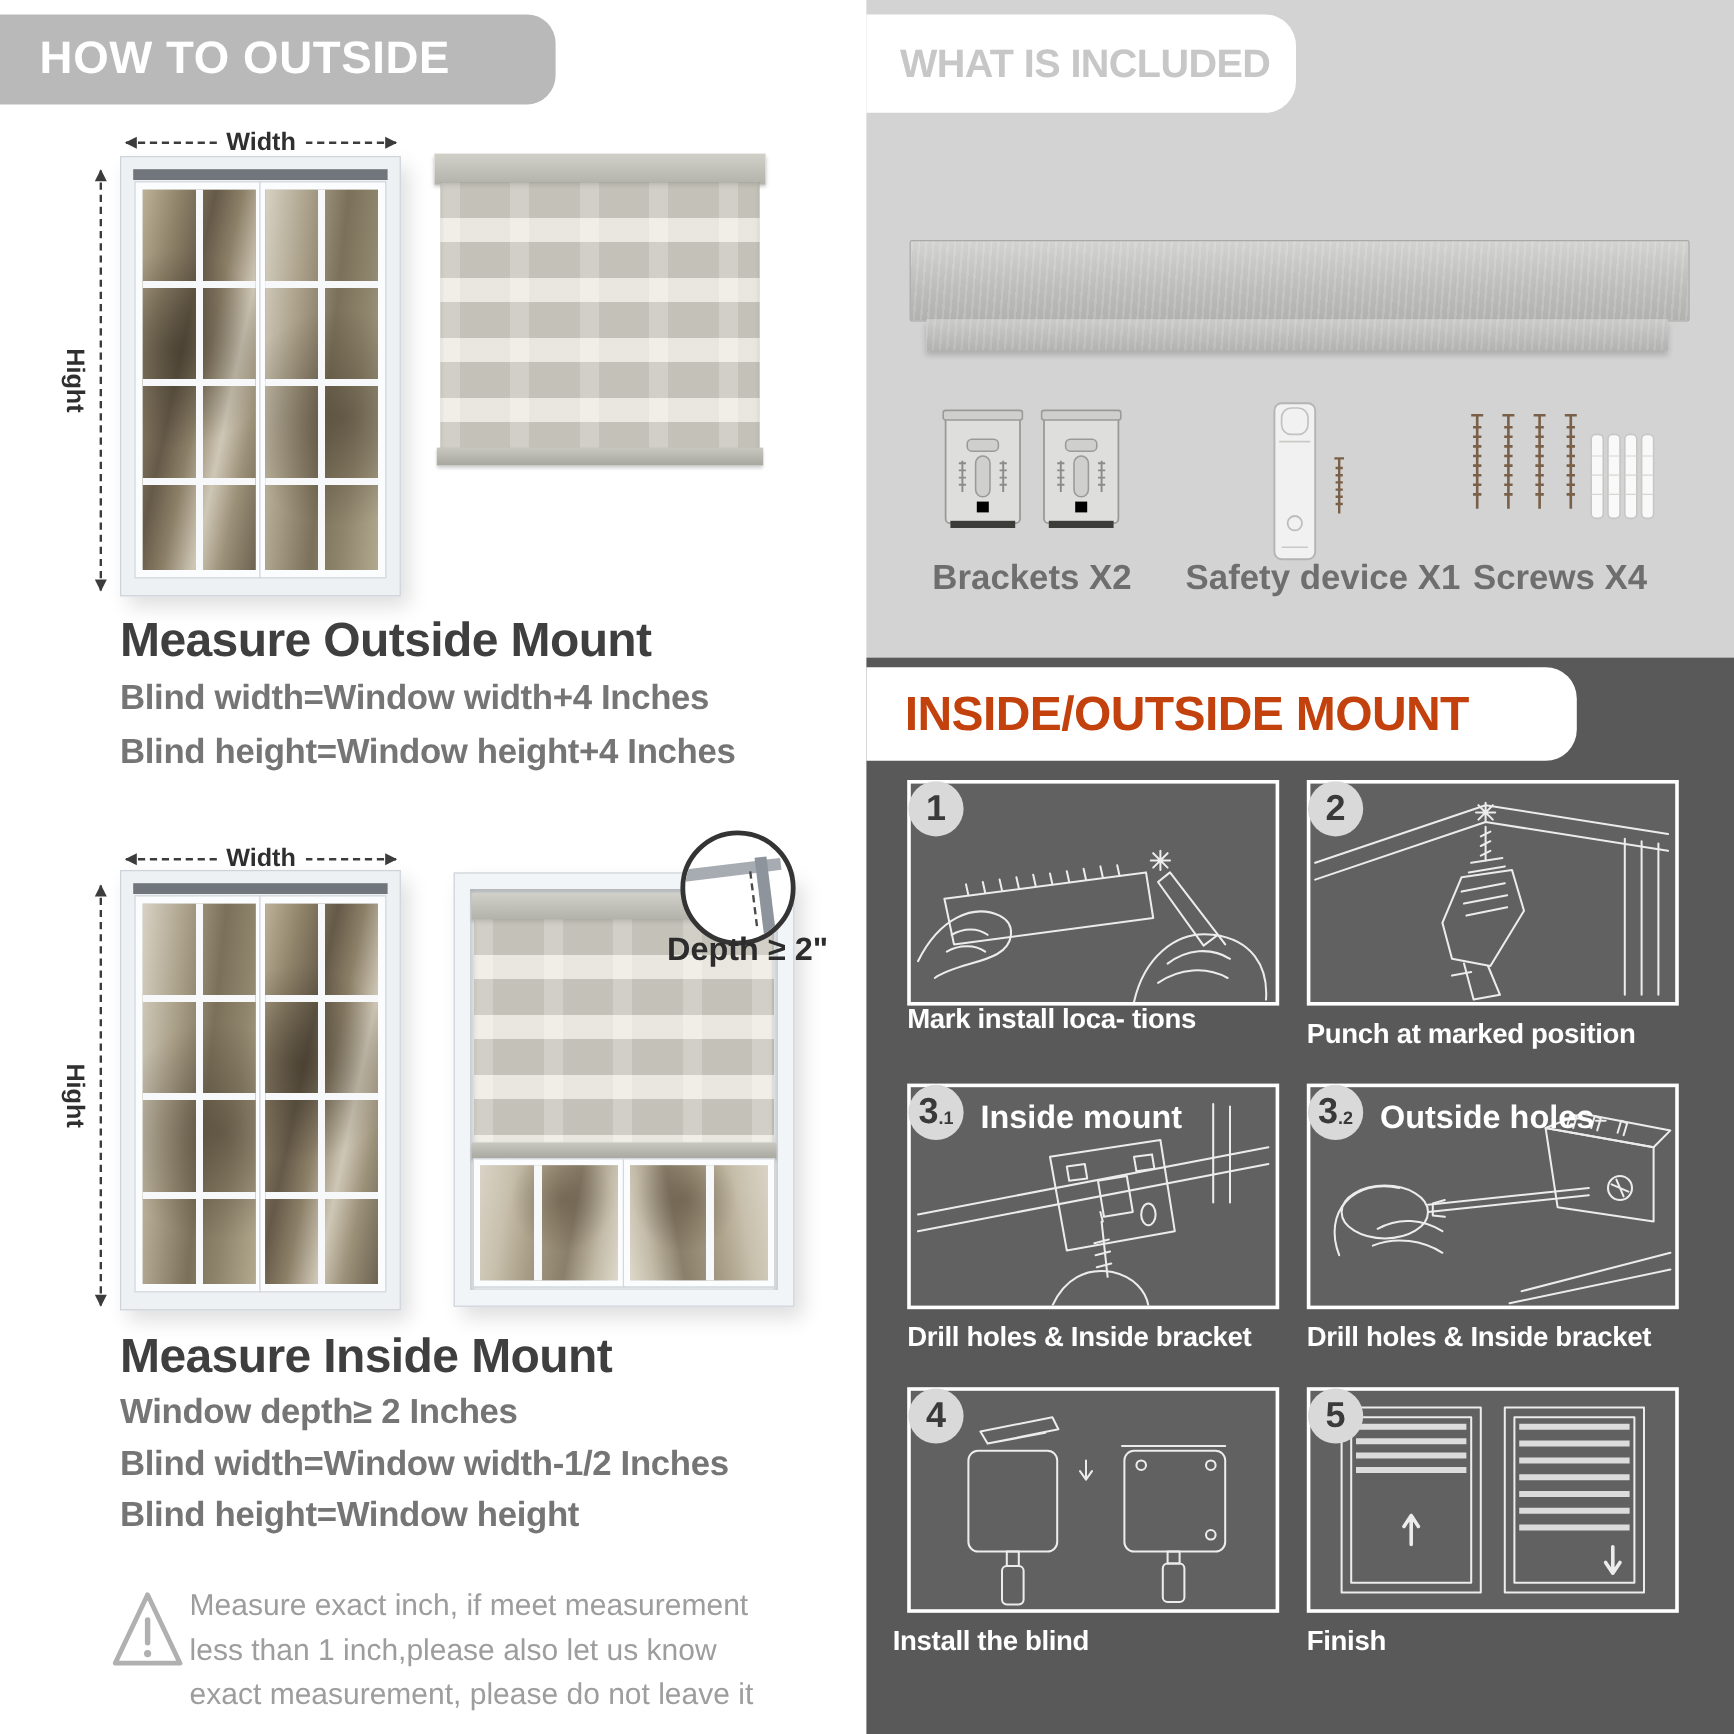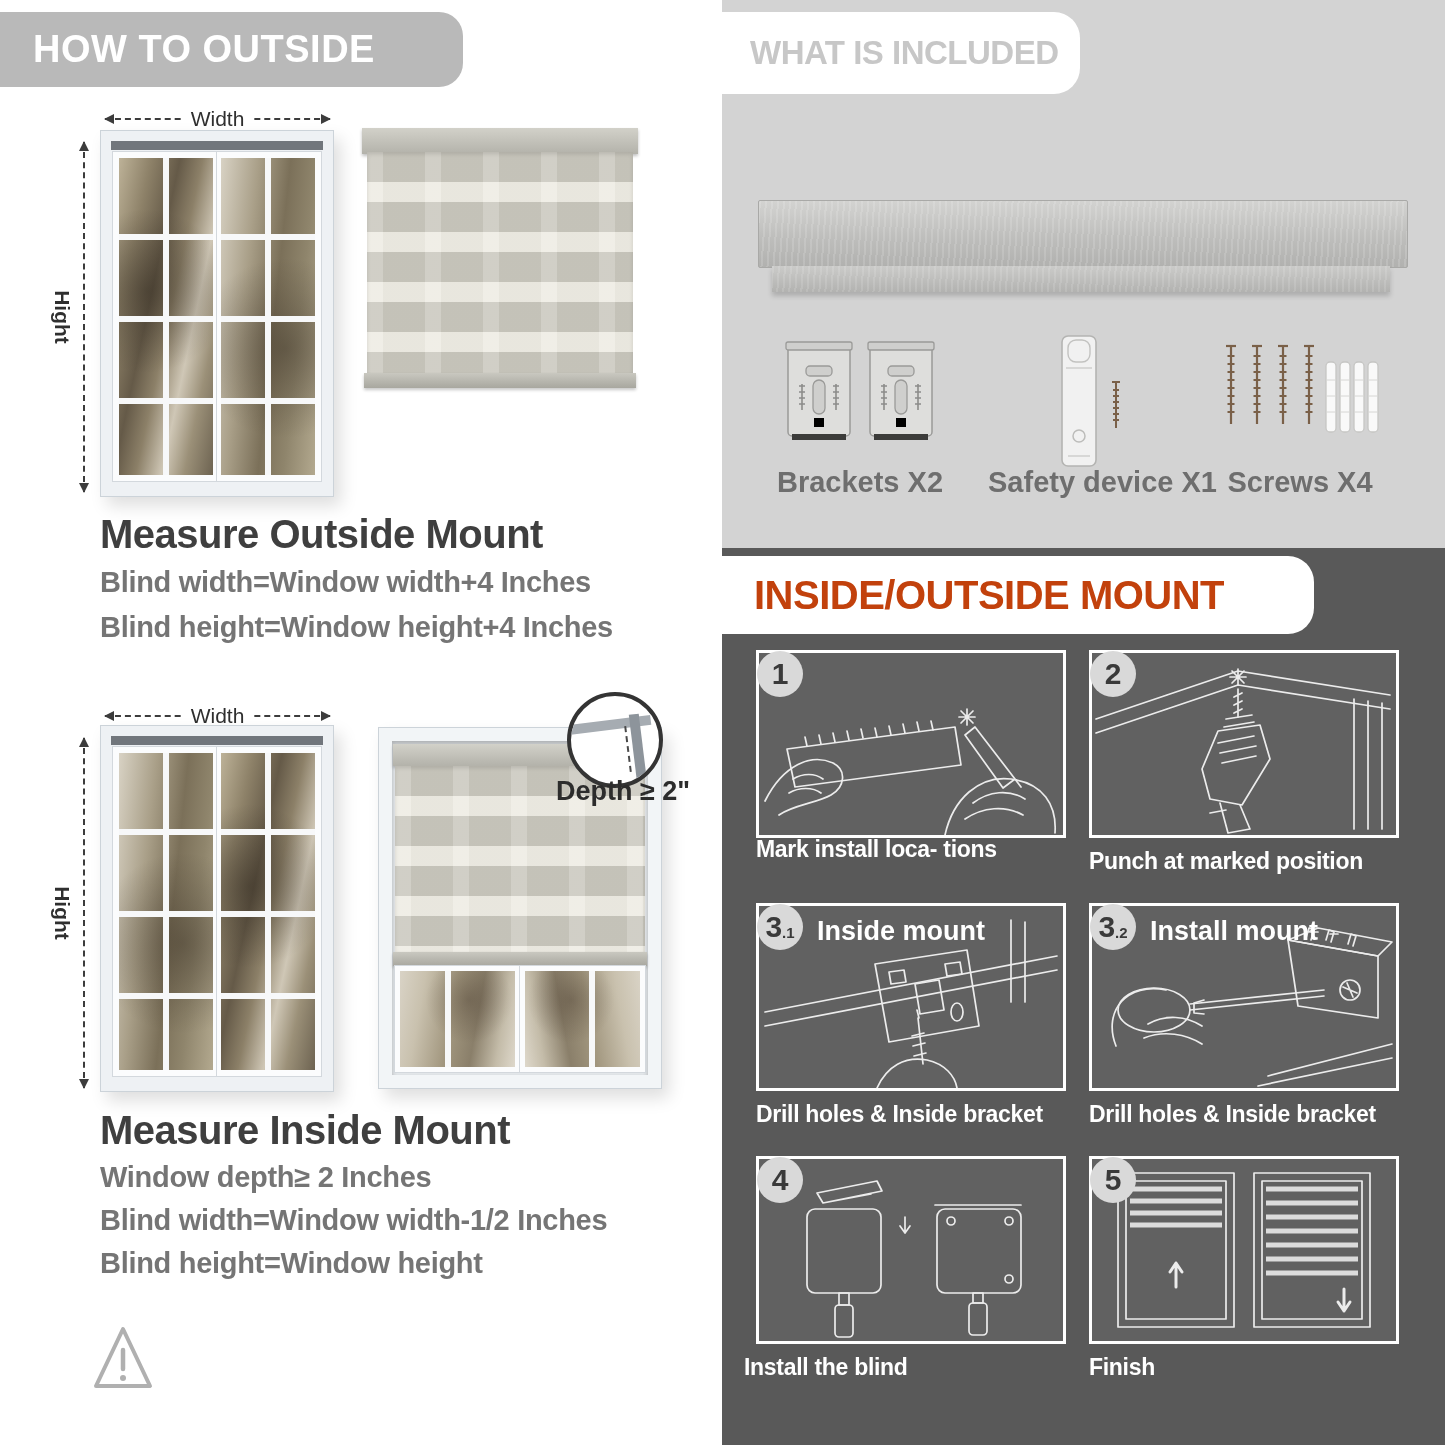--- a/index.html
+++ b/index.html
@@ -15,21 +15,21 @@
   .sec-line{font-size:29px;font-weight:bold;color:#757575;letter-spacing:-.3px;white-space:nowrap;}
 
   
   .harrow{height:16px;}
   .harrow .hline{position:absolute;left:0;right:0;top:7px;border-top:2px dashed #3c3c3c;}
   .harrow .ah-l{position:absolute;left:-1px;top:3px;width:0;height:0;
     border-right:10px solid #3c3c3c;border-top:5px solid transparent;border-bottom:5px solid transparent;}
   .harrow .ah-r{position:absolute;right:-1px;top:3px;width:0;height:0;
     border-left:10px solid #3c3c3c;border-top:5px solid transparent;border-bottom:5px solid transparent;}
   .harrow .hlabel{position:absolute;left:50%;top:-4px;transform:translateX(-50%);
-    background:#fff;padding:0 8px;font-size:21px;font-weight:normal;color:#2f2f2f;}
+    background:#fff;padding:0 8px;font-size:21px;font-weight:bold;color:#2f2f2f;}
   .varrow{width:16px;}
   .varrow .vline{position:absolute;top:0;bottom:0;left:7px;border-left:2px dashed #3c3c3c;}
   .varrow .av-t{position:absolute;top:-1px;left:3px;width:0;height:0;
     border-bottom:10px solid #3c3c3c;border-left:5px solid transparent;border-right:5px solid transparent;}
   .varrow .av-b{position:absolute;bottom:-1px;left:3px;width:0;height:0;
     border-top:10px solid #3c3c3c;border-left:5px solid transparent;border-right:5px solid transparent;}
   .varrow .vlabel{position:absolute;left:-26px;top:50%;transform:translateY(-50%);
     writing-mode:vertical-rl;background:#fff;padding:8px 0;font-size:21px;font-weight:bold;color:#2f2f2f;}
 
   
@@ -208,20 +208,21 @@
   <div class="abs sec-line" style="left:100px;top:1204px;">Blind width=Window width-1/2 Inches</div>
   <div class="abs sec-line" style="left:100px;top:1247px;">Blind height=Window height</div>
 
   <div class="abs" style="left:92px;top:1322px;width:62px;height:74px;">
     <svg viewBox="0 0 62 74" width="62" height="74">
       <path d="M31 7 L58 64 L4 64 Z" fill="none" stroke="#b0b0b0" stroke-width="4" stroke-linejoin="round"></path>
       <line x1="31" y1="28" x2="31" y2="47" stroke="#b0b0b0" stroke-width="4.5" stroke-linecap="round"></line>
       <circle cx="31" cy="56" r="3" fill="#b0b0b0"></circle>
     </svg>
   </div>
+  <div class="abs warn-text" style="left:158px;top:1320px;width:478px;">Measure exact inch, if meet measurement less than 1 inch,please also let us know exact measurement, please do not leave it</div>
 
   <div class="abs included-panel">
     <div class="abs included-header">WHAT IS INCLUDED</div>
     <div class="abs headrail-top"></div>
     <div class="abs headrail-bottom"></div>
 
     <div class="abs" style="left:62px;top:336px;width:152px;height:112px;">
       <svg viewBox="0 0 152 112" width="152" height="112">
         <g stroke="#9a9a98" stroke-width="1.5" fill="#dededc">
           <rect x="4" y="10" width="62" height="90" rx="4"></rect>
@@ -383,21 +384,21 @@
           <path class="sk" d="M112,94 l-10,3 l0,10 l10,1"></path>
           <ellipse class="sk" cx="62" cy="104" rx="36" ry="22"></ellipse>
           <path class="sk" d="M24,140 C10,104 36,76 74,84 M56,118 c18,-10 38,-8 54,2 M52,132 c20,-8 42,-4 58,6"></path>
           <path class="sk" d="M176,170 L300,138 M166,180 L300,152"></path>
         </svg>
       </div>
       <div class="step-badge">
         <span>3</span>
           <span class="sub">.2</span>
       </div>
-      <div class="step-title">Install mount</div>
+      <div class="step-title">Outside holes</div>
     </div>
     <div class="step-caption" style="left:367px;top:553px;">Drill holes &amp;  Inside bracket</div>
 
     <div class="step-panel" style="left:34px;top:608px;">
       <div class="step-art">
         <svg viewBox="0 0 304 182">
           <path class="sk" d="M58,34 L118,22 l5,10 L64,44 Z M64,44 L112,35"></path>
           <rect class="sk" x="48" y="50" width="74" height="84" rx="8"></rect>
           <rect class="sk" x="80" y="134" width="10" height="12"></rect>
           <rect class="sk" x="76" y="146" width="18" height="32" rx="4"></rect>

